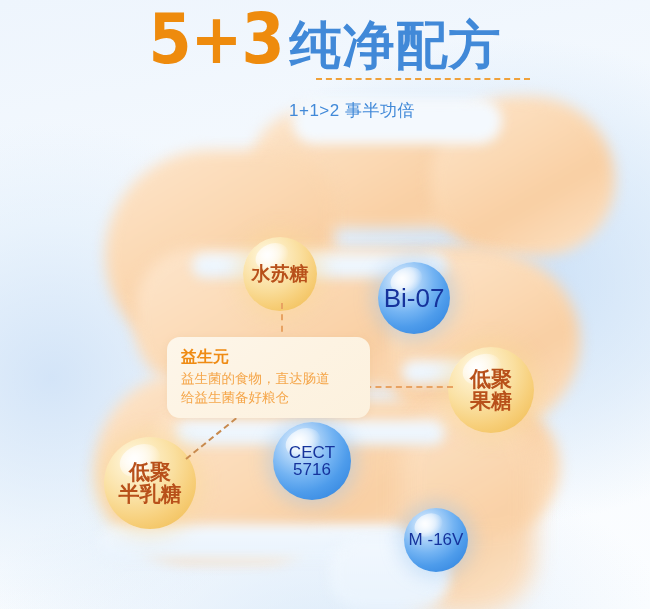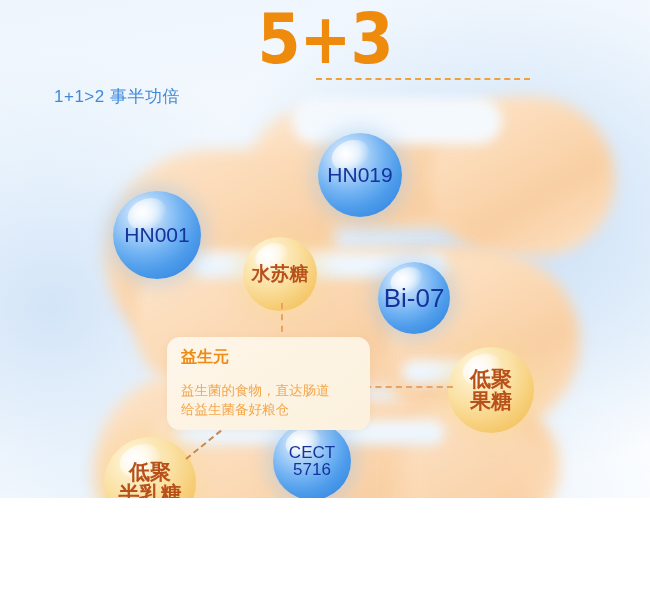--- a/index.html
+++ b/index.html
@@ -5,21 +5,21 @@
 <style>
   html,body{margin:0;padding:0;}
   body{
     width:650px;height:609px;
     font-family:"Liberation Sans","DejaVu Sans",sans-serif;
     background:#ffffff;
     overflow:hidden;
   }
   #poster{
     position:relative;
-    width:650px;height:498px;
+    width:650px;height:609px;
     overflow:hidden;
     background:
       radial-gradient(ellipse 420px 330px at 78% 46%, rgba(186,214,244,0.75) 0%, rgba(198,222,246,0.45) 42%, rgba(255,255,255,0) 74%),
       radial-gradient(ellipse 360px 340px at 8% 62%, rgba(196,219,245,0.70) 0%, rgba(214,232,249,0.38) 45%, rgba(255,255,255,0) 75%),
       radial-gradient(ellipse 500px 260px at 50% 104%, rgba(205,226,247,0.60) 0%, rgba(255,255,255,0) 70%),
       linear-gradient(170deg,#eef5fd 0%, #f4f9fe 32%, #f8fbfe 58%, #fbfdff 100%);
   }
 
   
   .gut{position:absolute;inset:0;filter:blur(0.6px);}
@@ -98,46 +98,46 @@
     line-height:1;
     padding-bottom:2px;
   }
   .hd-under{
     width:214px;
     margin:5px 0 0 auto;
     margin-right:120px;
     border-top:2px dashed #f0a13a;
   }
   .hd-sub{
-    text-align:left;
+    text-align:center;
     color:#4189d8;
     font-size:17px;
     letter-spacing:.5px;
-    margin-top:5px;
+    margin-top:19px;
     margin-left:54px;
   }
 
   
   #infocard{
     position:absolute;
     left:167px;top:337px;
     width:203px;
     padding:10px 12px 11px 14px;
     box-sizing:border-box;
     border-radius:13px;
     background:linear-gradient(145deg,#fdf6ea 0%,#fdf3e2 55%,#fcf1de 100%);
     box-shadow:0 1px 7px rgba(214,170,120,.16);
     z-index:22;
   }
   #infocard .ttl{
     color:#ef8b13;
     font-weight:700;
     font-size:16px;
     line-height:1.25;
-    margin-bottom:14px;
+    margin-bottom:2px;
   }
   #infocard .ln{
     color:#f5a64a;
     font-weight:400;
     font-size:13.5px;
     line-height:1.42;
     white-space:nowrap;
   }
 
   
@@ -176,50 +176,48 @@
     <div class="gap" style="left:192px;top:253px;width:255px;height:25px;border-radius:18px;"></div>
     <div class="gap" style="left:402px;top:360px;width:115px;height:24px;border-radius:16px;"></div>
     <div class="gap" style="left:175px;top:420px;width:270px;height:25px;border-radius:18px;"></div>
     <div class="gap" style="left:100px;top:524px;width:310px;height:36px;border-radius:24px;"></div>
     <div class="gap" style="left:330px;top:538px;width:120px;height:70px;border-radius:30px;"></div>
   </div>
 
   <div id="header">
     <div class="hd-row">
       <span class="hd-53">5+3</span>
+      <span class="hd-cn">纯净配方</span>
     </div>
     <div class="hd-under"></div>
     <div class="hd-sub">1+1&gt;2 事半功倍</div>
   </div>
 
   <div class="conn v" style="left:281px;top:303px;height:40px;"></div>
 
   <div class="conn h" style="left:355px;top:386px;width:98px;"></div>
 
   <div class="conn diag" style="left:186px;top:458px;width:94px;transform:rotate(-39deg);"></div>
 
-  <div class="bub blue" style="left:318px;top:133px;width:84px;height:84px;font-size:21px;">
-    <span class="lbl">HN019</span>
-  </div>
-
-  <div class="bub blue" style="left:113px;top:191px;width:88px;height:88px;font-size:21px;">
-    <span class="lbl">HN001</span>
-  </div>
+
 
   <div class="bub blue" style="left:378px;top:262px;width:72px;height:72px;font-size:26px;">
     <span class="lbl">Bi-07</span>
   </div>
 
   <div class="bub blue" style="left:273px;top:422px;width:78px;height:78px;font-size:17px;">
     <span class="lbl">
       <span>CECT</span><br>
       <span>5716</span>
     </span>
   </div>
 
+  <div class="bub blue" style="left:404px;top:508px;width:64px;height:64px;font-size:17px;">
+    <span class="lbl">M -16V</span>
+  </div>
 
   <div class="bub orange" style="left:243px;top:237px;width:74px;height:74px;font-size:19px;">
     <span class="lbl">水苏糖</span>
   </div>
 
   <div class="bub orange" style="left:448px;top:347px;width:86px;height:86px;font-size:21px;">
     <span class="lbl">
       <span>低聚</span><br>
       <span>果糖</span>
     </span>

